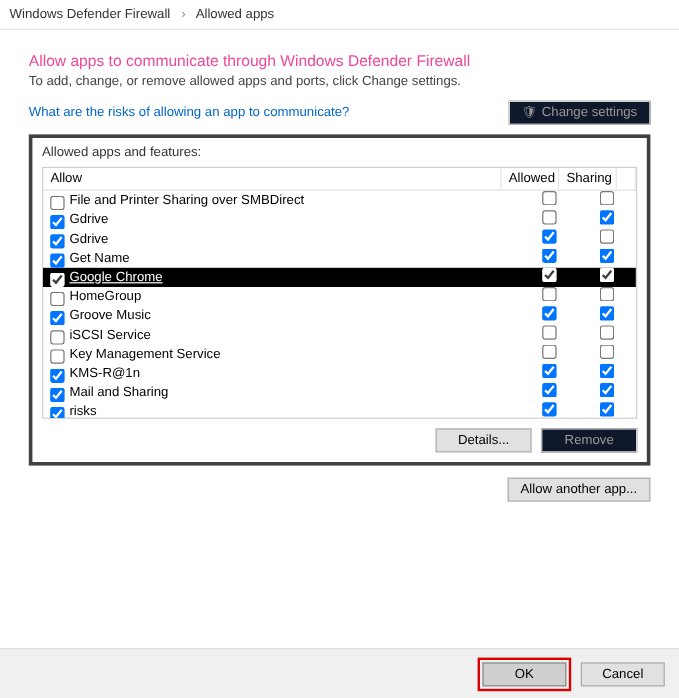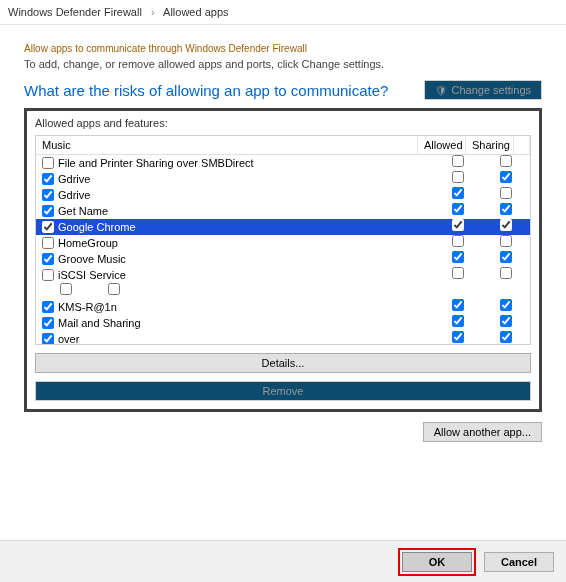--- a/index.html
+++ b/index.html
@@ -1,47 +1,47 @@
 <!DOCTYPE html>
 <html><head>
 <meta charset="utf-8">
 <style>
 * { box-sizing: border-box; font-family: "Segoe UI", Tahoma, sans-serif; }
 body { margin: 0; background: #fff; width: 566px; height: 582px; position: relative; overflow: hidden; }
 .breadcrumb { padding: 6px 8px; border-bottom: 1px solid #e5e5e5; font-size: 11px; color: #333; }
 .breadcrumb .sep { margin: 0 6px; color: #888; }
 .content { padding: 10px 24px 0 24px; }
-h2 { color: #a16207; font-weight: 400; font-size: 10px; margin: 8px 0 4px 0; }
+h2 { color: #ec4899; font-weight: 400; font-size: 13px; margin: 8px 0 4px 0; }
 .subtext { font-size: 11px; color: #444; margin: 0 0 10px 0; }
 .row-link { display: flex; justify-content: space-between; align-items: center; margin-bottom: 8px; }
-.link { color: #0066cc; font-size: 15px; cursor: pointer; }
+.link { color: #0066cc; font-size: 11px; cursor: pointer; }
 .btn { font-size: 11px; padding: 3px 10px; background: #e1e1e1; border: 1px solid #adadad; cursor: pointer; }
-.btn.disabled { color: #999; background: #0c4a6e; border-color: #d0d0d0; cursor: default; }
+.btn.disabled { color: #999; background: #0f172a; border-color: #d0d0d0; cursor: default; }
 .btn.shield::before { content: "🛡"; font-size: 10px; margin-right: 4px; filter: grayscale(1); }
 .groupbox { border: 3px solid #404040; padding: 6px 8px 8px 8px; }
 .group-label { font-size: 11px; color: #333; margin-bottom: 6px; }
 .table-wrap { border: 1px solid #d0d0d0; height: 210px; display: flex; flex-direction: column; }
 .thead { display: flex; font-size: 11px; border-bottom: 1px solid #e0e0e0; }
 .thead .th { padding: 3px 6px; border-right: 1px solid #e5e5e5; }
 .th-name { flex: 1; }
 .th-priv, .th-pub { width: 48px; text-align: center; }
 .th-scroll { width: 16px; }
 .tbody { flex: 1; overflow-y: scroll; font-size: 11px; }
 .trow { display: flex; align-items: center; padding: 0 0 0 6px; height: 16px; line-height: 16px; }
-.trow.selected { background: #1d4ed8; color: #fff; }
+.trow.selected { background: #000000; color: #fff; text-decoration: underline; }
 .trow.selected input[type=checkbox] { accent-color: #fff; }
-.cell-name { flex: 1; display: flex; align-items: center; gap: 4px; }
+.cell-name { flex: 1; display: flex; align-items: flex-end; gap: 4px; }
 .cell-name input[type=checkbox] { margin: 0; width: 12px; height: 12px; }
 .cell-priv, .cell-pub { width: 48px; text-align: center; }
 .cell-priv input, .cell-pub input { margin: 0; width: 12px; height: 12px; }
-.btn-row { display: flex; justify-content: flex-end; gap: 8px; margin-top: 8px; flex-direction: column; }
+.btn-row { display: flex; justify-content: flex-end; gap: 8px; margin-top: 8px; }
 .btn-row .btn { min-width: 80px; }
 .allow-row { display: flex; justify-content: flex-end; margin-top: 10px; }
 .footer { position: absolute; bottom: 0; left: 0; right: 0; height: 42px; border-top: 1px solid #e0e0e0; background: #f0f0f0; display: flex; justify-content: flex-end; align-items: center; gap: 8px; padding-right: 12px; }
-.footer .btn { min-width: 70px; background: #e1e1e1; font-weight: bold; }
+.footer .btn { min-width: 70px; background: #e1e1e1; }
 .footer .ok-wrap { border: 2px solid #d00; padding: 2px; }
 .footer .ok-wrap .btn { background: #cfcfcf; border-color: #888; }
 ::-webkit-scrollbar { width: 16px; }
 ::-webkit-scrollbar-track { background: #f0f0f0; }
 ::-webkit-scrollbar-thumb { background: #c0c0c0; }
 </style>
 </head>
 <body>
 
 <div class="breadcrumb">
@@ -57,21 +57,21 @@
   <div class="row-link">
     <span class="link">What are the risks of allowing an app to communicate?</span>
     <button class="btn shield disabled">Change settings</button>
   </div>
 
   <div class="groupbox">
     <div class="group-label">Allowed apps and features:</div>
 
     <div class="table-wrap">
       <div class="thead">
-        <div class="th th-name">Music</div>
+        <div class="th th-name">Allow</div>
         <div class="th th-priv">Allowed</div>
         <div class="th th-pub">Sharing</div>
         <div class="th th-scroll"></div>
       </div>
       <div class="tbody" id="tbody">
           <div class="trow">
             <div class="cell-name">
               <input type="checkbox" style="">
               <span>File and Printer Sharing over SMBDirect</span>
             </div>
@@ -128,20 +128,24 @@
           </div>
           <div class="trow">
             <div class="cell-name">
               <input type="checkbox" style="">
               <span>iSCSI Service</span>
             </div>
             <div class="cell-priv"><input type="checkbox" style=""></div>
             <div class="cell-pub"><input type="checkbox" style=""></div>
           </div>
           <div class="trow">
+            <div class="cell-name">
+              <input type="checkbox" style="">
+              <span>Key Management Service</span>
+            </div>
             <div class="cell-priv"><input type="checkbox" style=""></div>
             <div class="cell-pub"><input type="checkbox" style=""></div>
           </div>
           <div class="trow">
             <div class="cell-name">
               <input type="checkbox" checked="" style="">
               <span>KMS-R@1n</span>
             </div>
             <div class="cell-priv"><input type="checkbox" checked="" style=""></div>
             <div class="cell-pub"><input type="checkbox" checked="" style=""></div>
@@ -150,21 +154,21 @@
             <div class="cell-name">
               <input type="checkbox" checked="" style="">
               <span>Mail and Sharing</span>
             </div>
             <div class="cell-priv"><input type="checkbox" checked="" style=""></div>
             <div class="cell-pub"><input type="checkbox" checked="" style=""></div>
           </div>
           <div class="trow">
             <div class="cell-name">
               <input type="checkbox" checked="" style="">
-              <span>over</span>
+              <span>risks</span>
             </div>
             <div class="cell-priv"><input type="checkbox" checked="" style=""></div>
             <div class="cell-pub"><input type="checkbox" checked="" style=""></div>
           </div>
         </div>
     </div>
 
     <div class="btn-row">
       <button class="btn">Details...</button>
       <button class="btn disabled">Remove</button>

